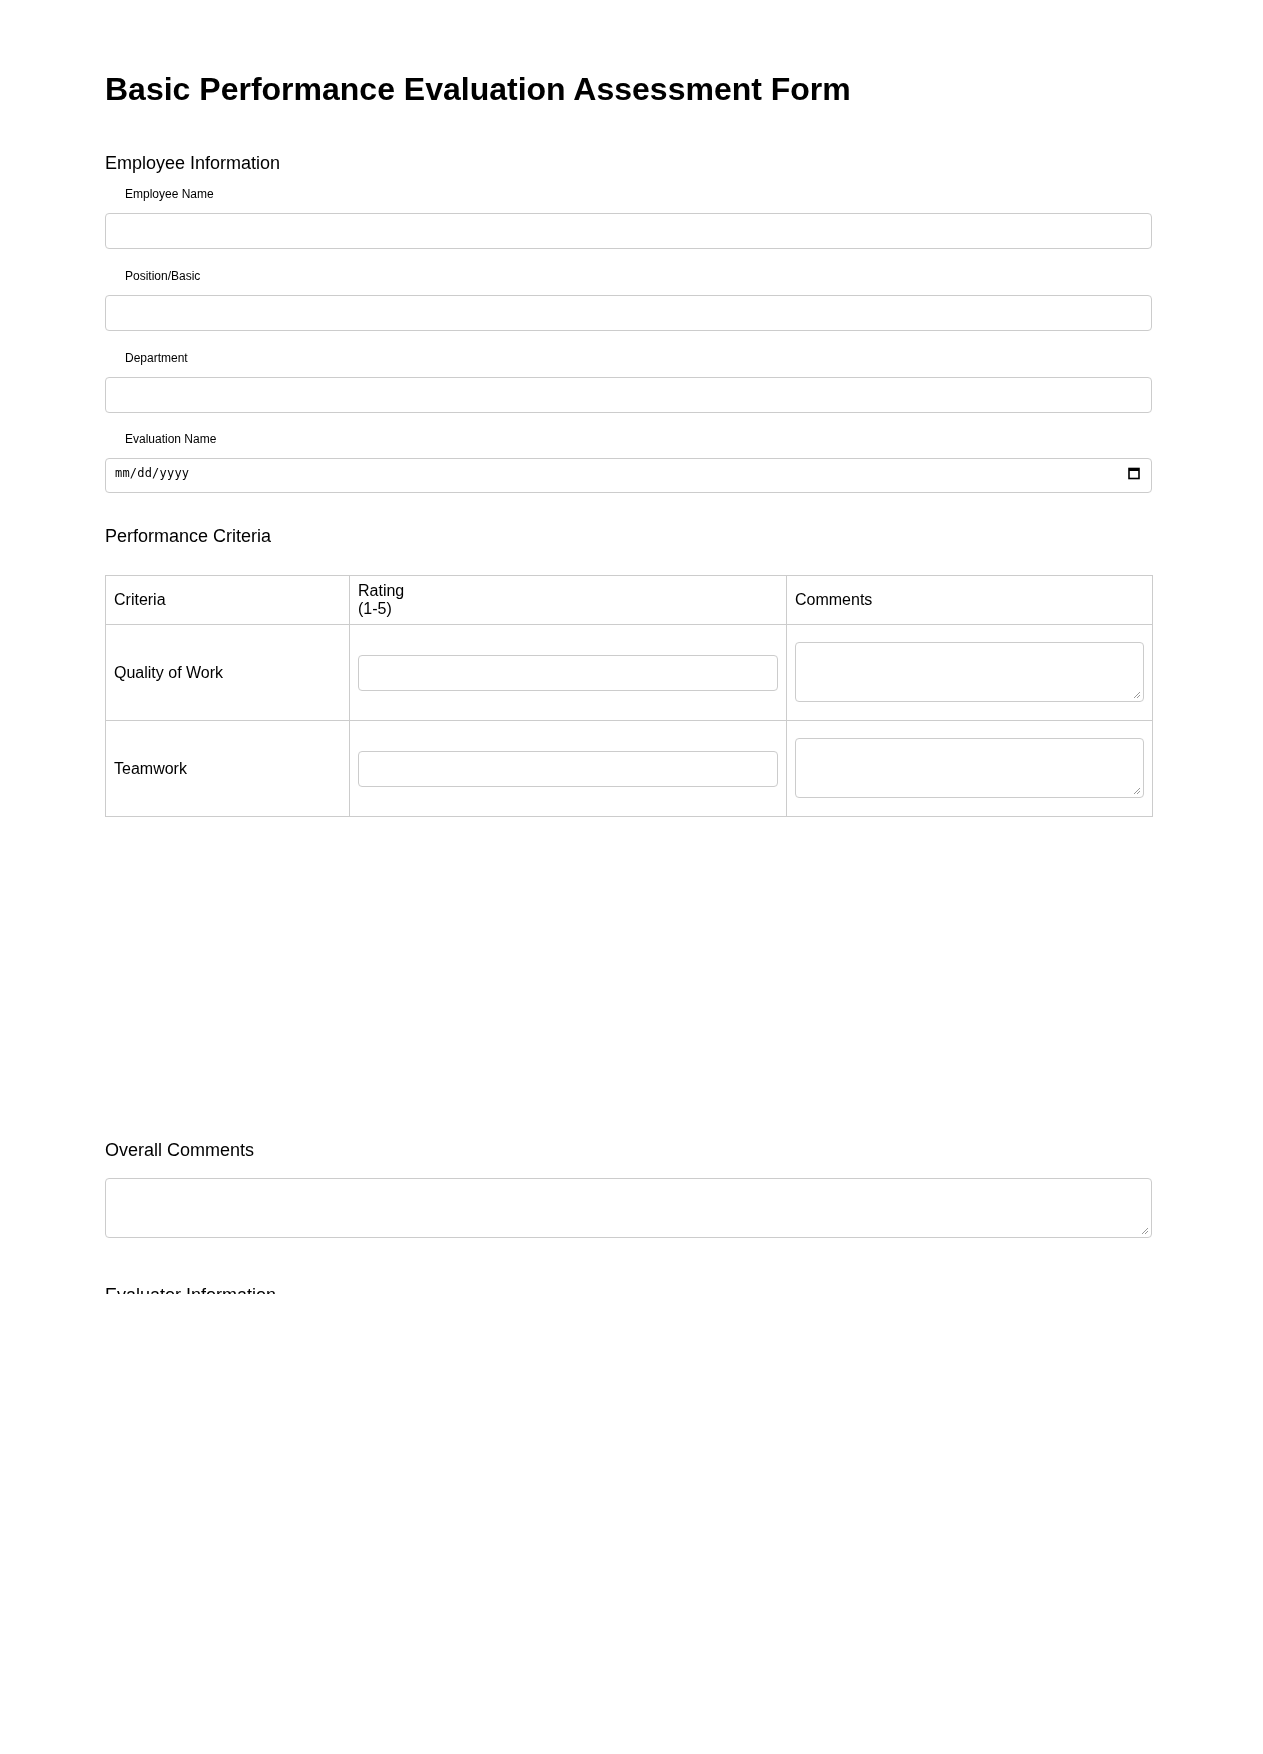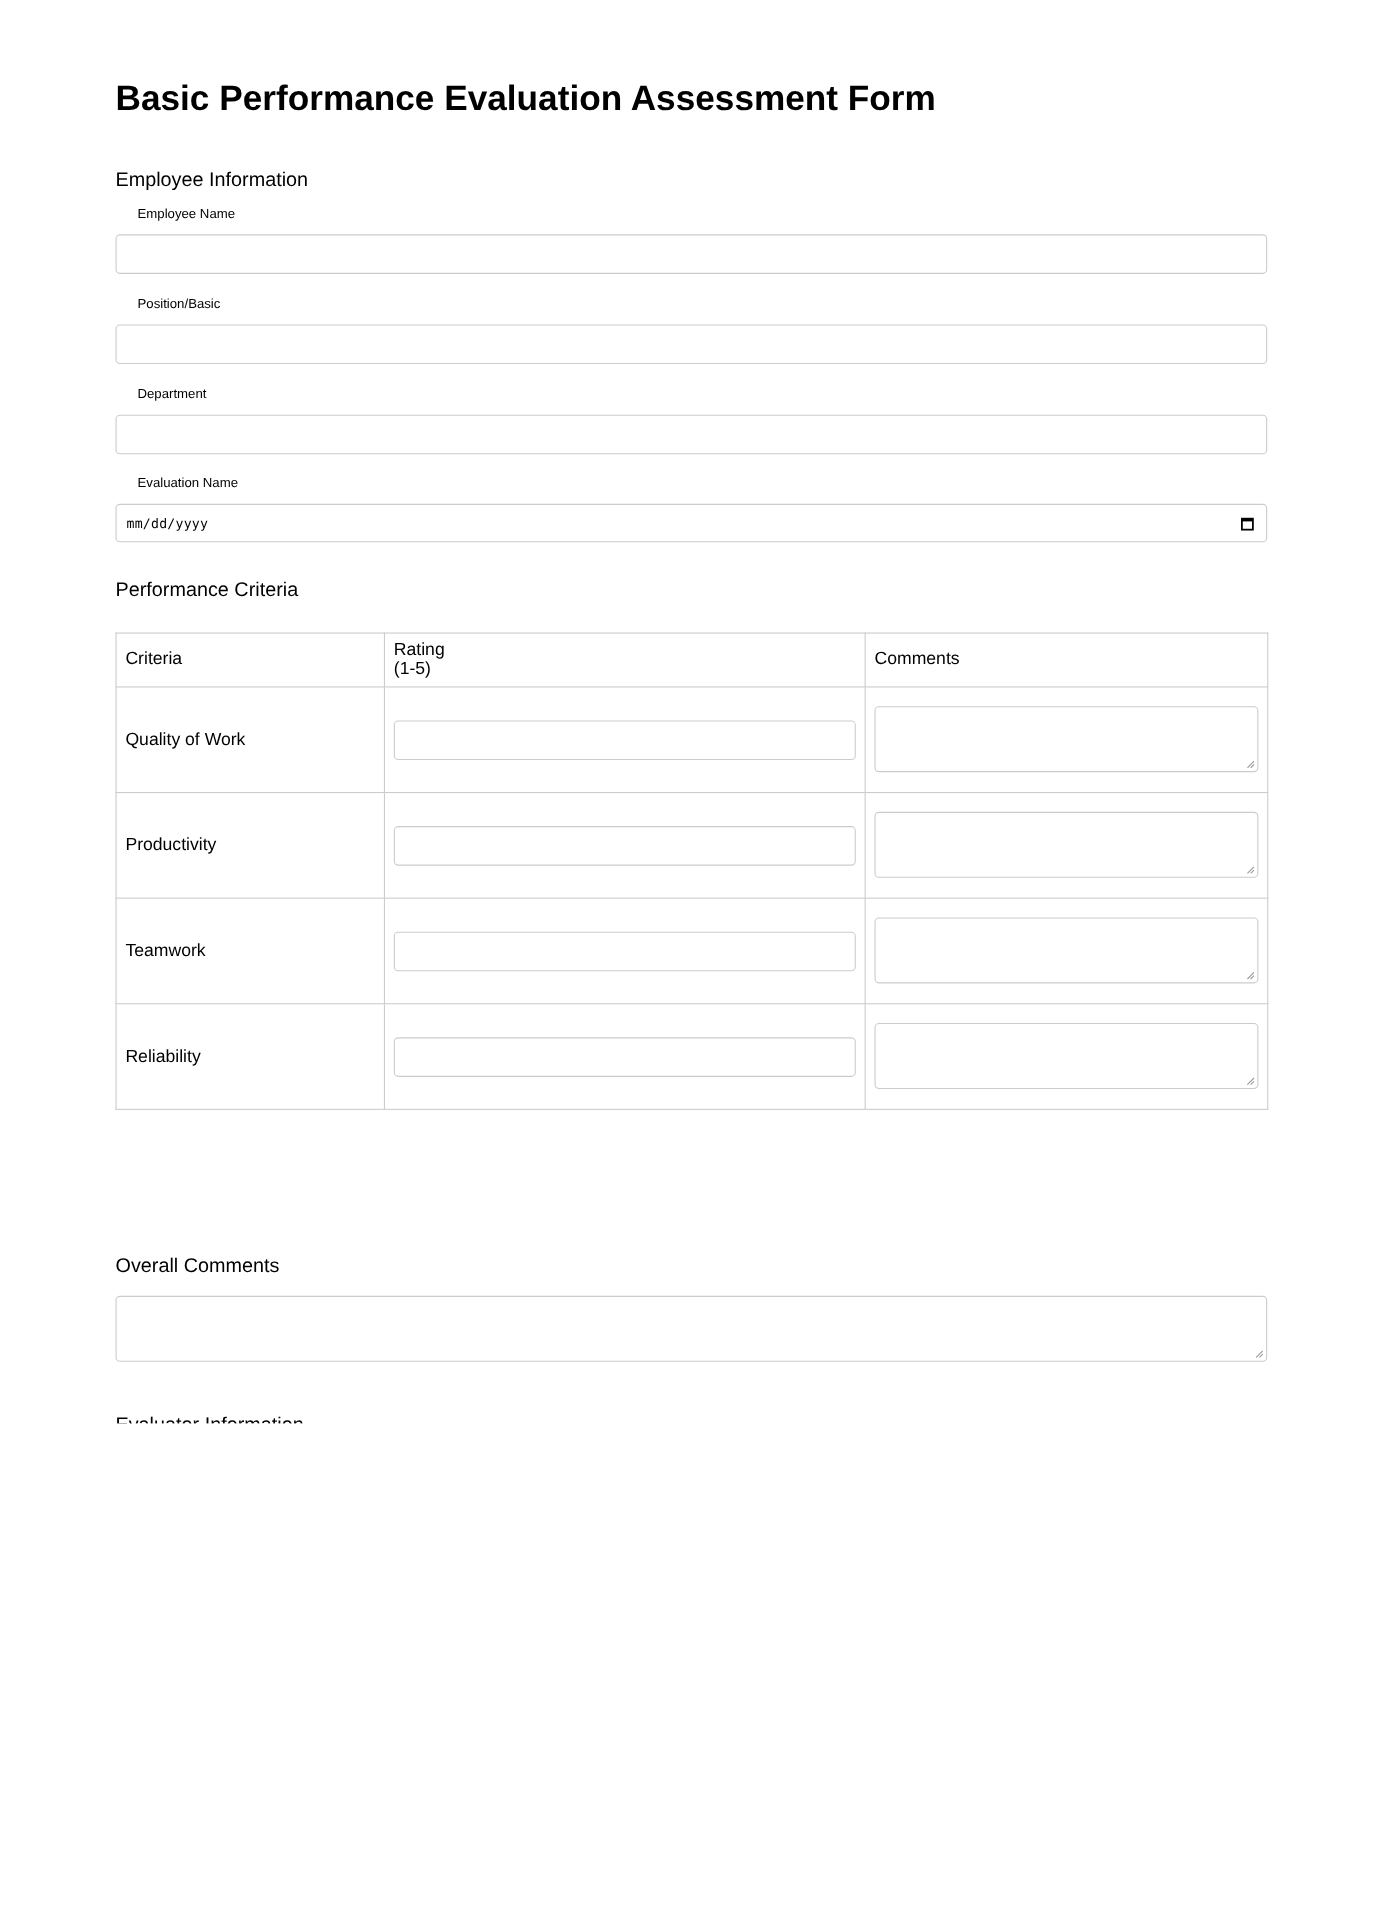--- a/index.html
+++ b/index.html
@@ -12,21 +12,21 @@
   .section-title { position: absolute; left: 0; font-size: 18px; line-height: 22px; margin: 0; font-weight: normal; white-space: nowrap; }
   .label { position: absolute; left: 0; font-size: 12px; line-height: 20px; white-space: nowrap; margin-left: 20px; }
   .text-input {
     position: absolute; left: 0; width: 1047px; height: 36px; box-sizing: border-box;
     border: 1px solid #cccccc; border-radius: 4px; background: #fff; padding: 0 9px;
     font-family: "Liberation Sans", sans-serif; font-size: 14px;
   }
   .date-input {
     position: absolute; left: 0; width: 1047px; height: 35px; box-sizing: border-box;
     border: 1px solid #cccccc; border-radius: 4px; background: #fff;
-    display: flex; align-items: center; justify-content: space-between; padding: 0 10px 0 9px;
+    display: flex; align-items: flex-end; justify-content: space-between; padding: 0 10px 12px 9px;
   }
   .date-placeholder { font-family: "DejaVu Sans Mono", "Liberation Mono", monospace; font-size: 12px; color: #000; letter-spacing: 0.2px; }
   .cal-icon { width: 14px; height: 14px; display: inline-block; }
   table.criteria {
     position: absolute; left: 0; top: 575px; width: 1047px; border-collapse: collapse;
     table-layout: fixed; font-size: 16px;
   }
   table.criteria th, table.criteria td {
     border: 1px solid #cccccc; text-align: left; vertical-align: middle; padding: 0 8px;
     font-weight: normal; line-height: 18px;
@@ -102,47 +102,21 @@
           </td>
         <td>
             <div class="comment-area">
               <svg class="resize-grip" viewBox="0 0 9 9">
                 <path d="M8 2 L2 8 M8 5 L5 8" stroke="#999" stroke-width="1"></path>
               </svg>
             </div>
           </td>
       </tr>
       <tr>
-        <td>Productivity</td>
-        <td>
-            <input class="rating-input" type="text" value="" style="">
-          </td>
-        <td>
-            <div class="comment-area">
-              <svg class="resize-grip" viewBox="0 0 9 9">
-                <path d="M8 2 L2 8 M8 5 L5 8" stroke="#999" stroke-width="1"></path>
-              </svg>
-            </div>
-          </td>
-      </tr>
-      <tr>
         <td>Teamwork</td>
-        <td>
-            <input class="rating-input" type="text" value="" style="">
-          </td>
-        <td>
-            <div class="comment-area">
-              <svg class="resize-grip" viewBox="0 0 9 9">
-                <path d="M8 2 L2 8 M8 5 L5 8" stroke="#999" stroke-width="1"></path>
-              </svg>
-            </div>
-          </td>
-      </tr>
-      <tr>
-        <td>Reliability</td>
         <td>
             <input class="rating-input" type="text" value="" style="">
           </td>
         <td>
             <div class="comment-area">
               <svg class="resize-grip" viewBox="0 0 9 9">
                 <path d="M8 2 L2 8 M8 5 L5 8" stroke="#999" stroke-width="1"></path>
               </svg>
             </div>
           </td>

